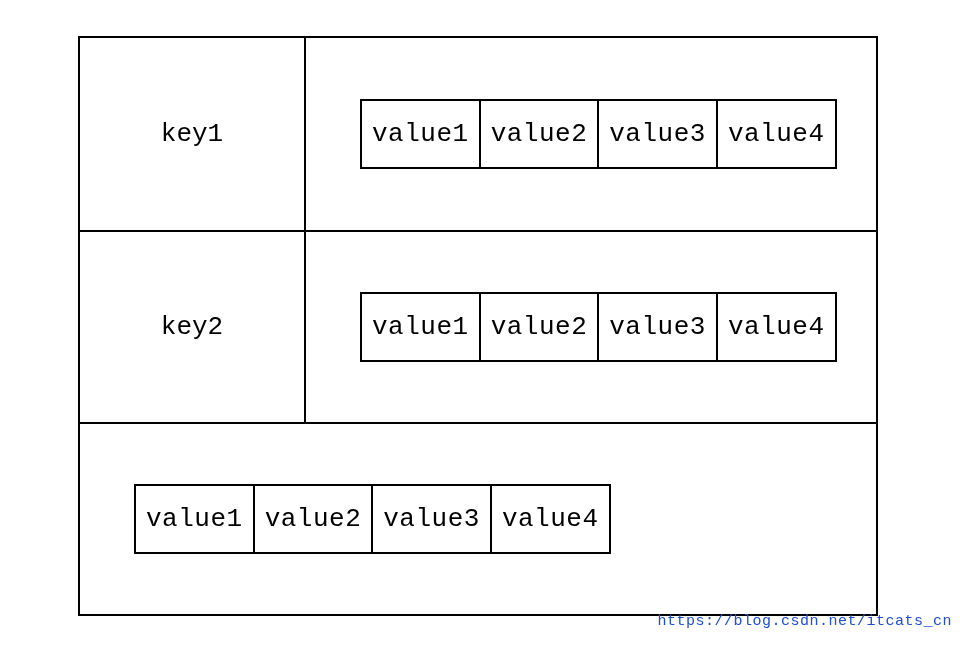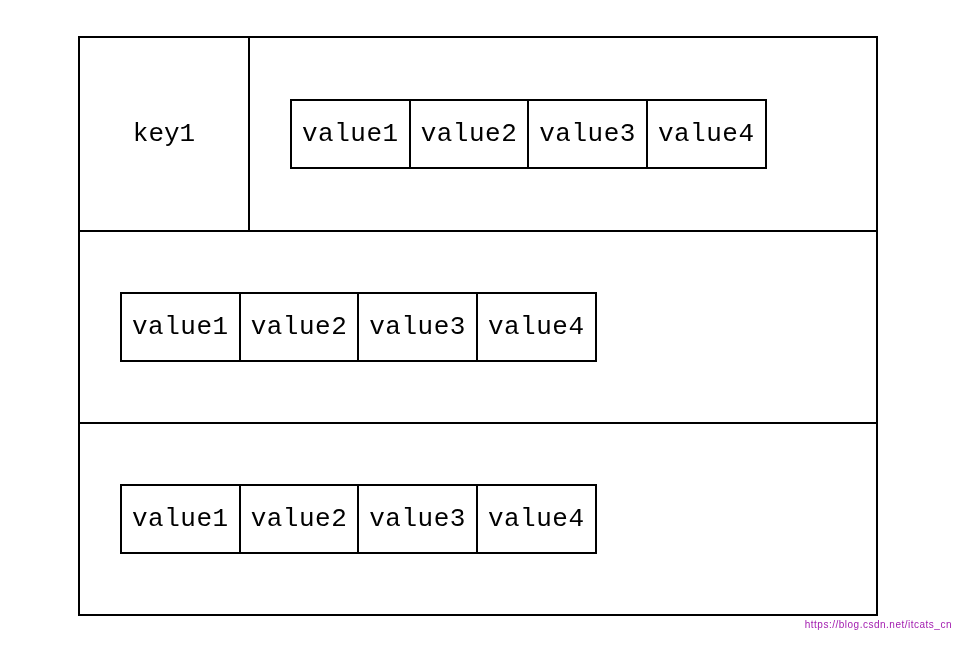--- a/index.html
+++ b/index.html
@@ -25,21 +25,21 @@
     }
     .row {
       display: flex;
       border-top: 2px solid #000;
       height: 192px;
     }
     .row:first-child {
       border-top: none;
     }
     .key-cell {
-      width: 170px;
+      width: 226px;
       border-right: 2px solid #000;
       display: flex;
       align-items: center;
       justify-content: center;
     }
     .values-cell {
       flex: 1;
       display: flex;
       align-items: center;
       padding-left: 40px;
@@ -50,29 +50,29 @@
     .value-item {
       border: 2px solid #000;
       padding: 18px 10px;
       margin-left: -2px;
       display: flex;
       align-items: center;
       justify-content: center;
       letter-spacing: 0.5px;
     }
     .value-item:first-child {
-      margin-left: 0;
+      margin-left: 14px;
     }
     .watermark {
       position: absolute;
       right: 14px;
       bottom: 28px;
-      font-family: Liberation Sans, sans-serif;
-      font-size: 10px;
-      color: #a21caf;
+      font-family: Liberation Mono, monospace;
+      font-size: 15px;
+      color: #1d4ed8;
       letter-spacing: 0.5px;
     }
   </style>
 </head>
 <body>
 
 <div class="diagram">
 
   <div class="row">
     <div class="key-cell">
@@ -90,20 +90,23 @@
             <span>value3</span>
           </div>
         <div class="value-item">
             <span>value4</span>
           </div>
       </div>
     </div>
   </div>
 
   <div class="row">
+    <div class="key-cell">
+      <span>key2</span>
+    </div>
     <div class="values-cell">
       <div class="value-list">
         <div class="value-item">
             <span>value1</span>
           </div>
         <div class="value-item">
             <span>value2</span>
           </div>
         <div class="value-item">
             <span>value3</span>

